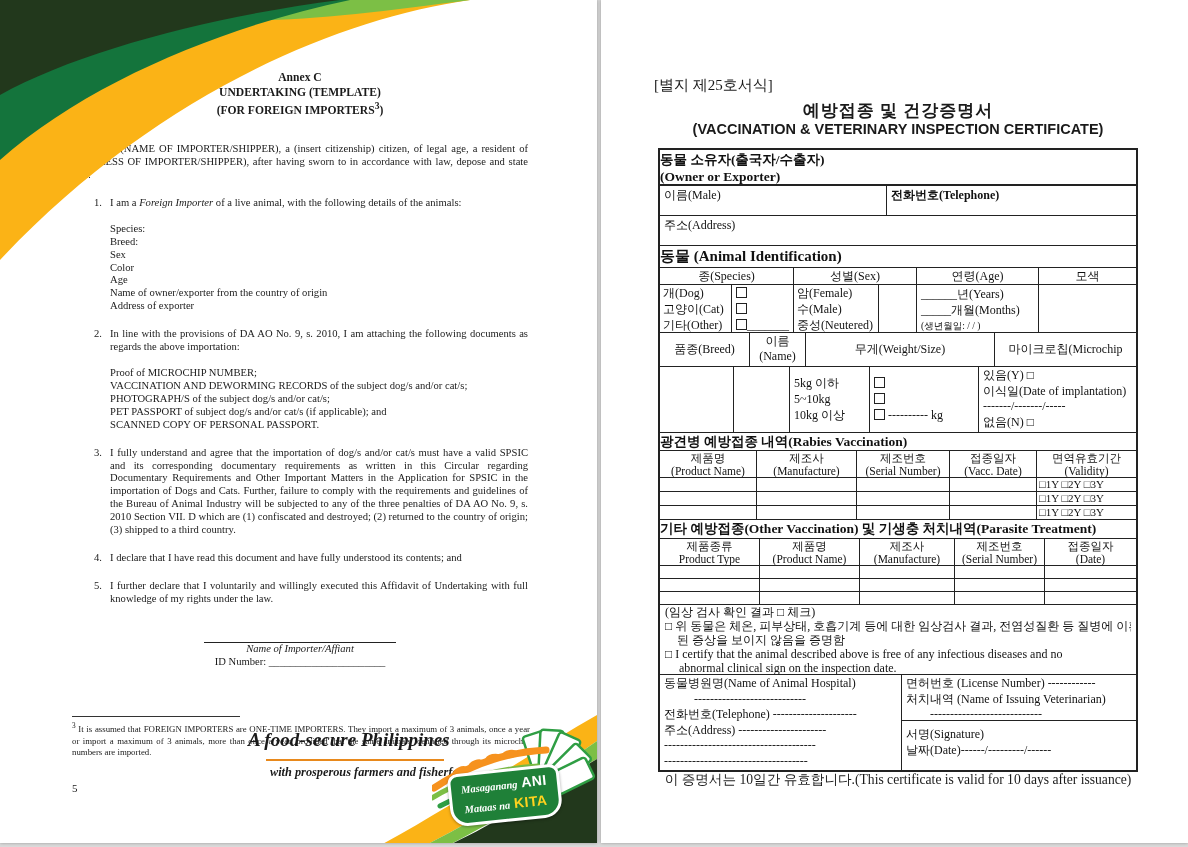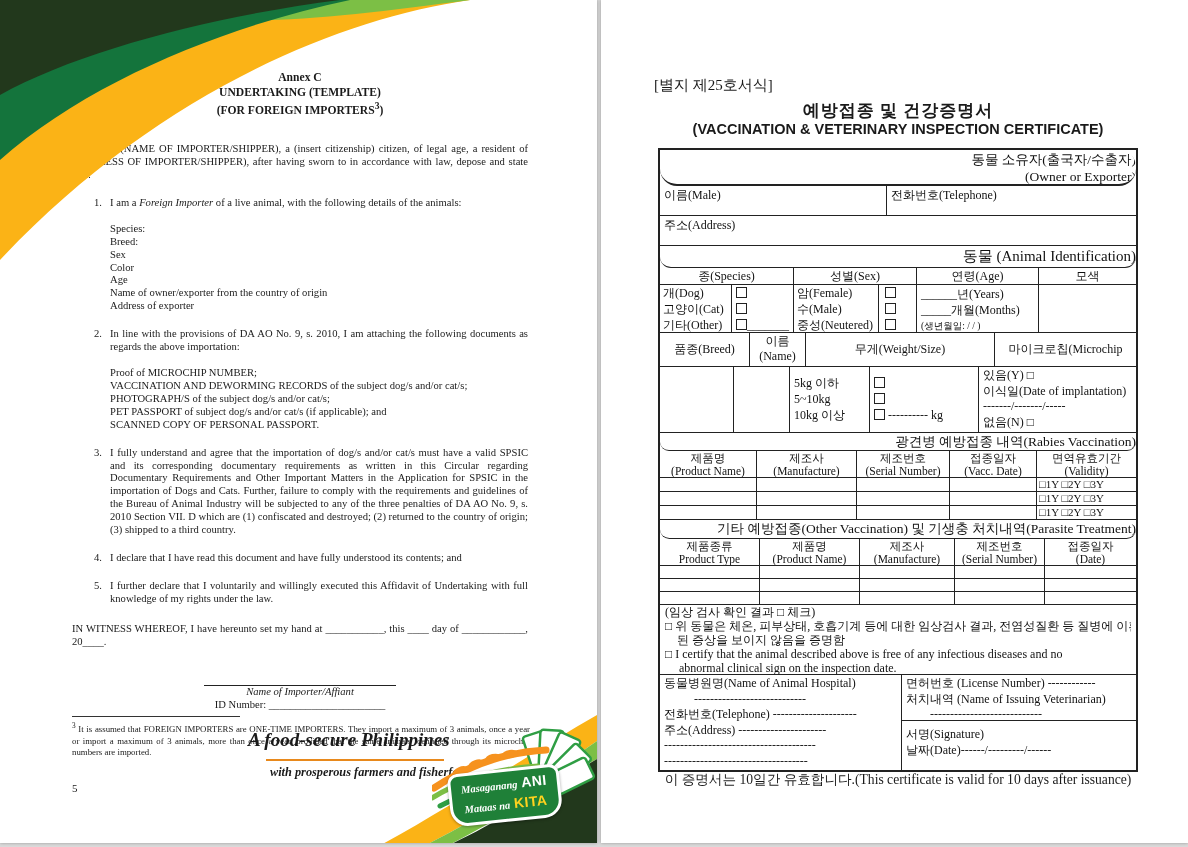--- a/index.html
+++ b/index.html
@@ -41,21 +41,21 @@
   
   .rp-ref{position:absolute;left:53px;top:76px;font-size:15px;text-align:center;}
   .rp-title-ko{position:absolute;left:57px;top:99px;width:480px;text-align:center;font-weight:bold;font-size:17px;letter-spacing:1px;}
   .rp-title-en{position:absolute;left:57px;top:121px;width:480px;text-align:center;font-weight:bold;font-size:14.5px;font-family:"Liberation Sans","DejaVu Sans",sans-serif;}
   .cert-table{position:absolute;left:57px;top:148px;width:480px;border:2px solid #222;font-size:12px;color:#111;box-sizing:border-box;}
   .trow{border-bottom:1px solid #222;box-sizing:border-box;overflow:hidden;}
   .trow:last-child{border-bottom:none;}
   .flexr{display:flex;}
   .tcell{border-right:1px solid #222;box-sizing:border-box;padding:1px 4px;overflow:hidden;}
   .tcell.last{border-right:none;}
-  .hdrc{text-align:right;font-weight:normal;border-radius:17px;}
+  .hdrc{text-align:left;font-weight:bold;}
   .cth{text-align:center;}
   .cb{display:inline-block;width:9px;height:9px;border:1px solid #222;vertical-align:-1px;background:#fff;}
   .subline{height:16px;line-height:16px;white-space:nowrap;}
   .small-note{font-size:9.5px;}
   .clin-line{height:14px;line-height:14px;white-space:nowrap;overflow:hidden;}
   .hosp-line{height:15.5px;line-height:15.5px;white-space:nowrap;overflow:hidden;}
   .rp-validnote{position:absolute;left:57px;top:771px;width:480px;text-align:center;font-size:13.6px;white-space:nowrap;}
 </style>
 </head>
 <body>
@@ -120,21 +120,20 @@
     <div class="lp-item">
       <span class="num">4.</span>
       <span class="itext">I declare that I have read this document and have fully understood its contents; and</span>
     </div>
 
     <div class="lp-item">
       <span class="num">5.</span>
       <span class="itext">I further declare that I voluntarily and willingly executed this Affidavit of Undertaking with full knowledge of my rights under the law.</span>
     </div>
 
-    <p class="lp-witness">IN WITNESS WHEREOF, I have hereunto set my hand at ___________, this ____ day of ____________, 20____.</p>
 
     <div class="lp-sig">
       <div class="sigline"></div>
       <div class="signame">Name of Importer/Affiant</div>
       <div>ID Number: ______________________</div>
     </div>
   </div>
 
   <div class="lp-footnote">
     <div class="fnrule"></div>
@@ -190,21 +189,21 @@
 
   <div class="cert-table">
 
     <div class="trow hdrc" style="height:36px;padding-top:1px;font-size:13.5px;border-bottom-width:2px;">
       <div>동물 소유자(출국자/수출자)</div>
       <div>(Owner or Exporter)</div>
     </div>
 
     <div class="trow flexr" style="height:30px;">
       <div class="tcell" style="width:227px;">이름(Male)</div>
-      <div class="tcell last" style="flex:1;">전화번호(Telephone)</div>
+      <div class="tcell last" style="flex:1;font-weight:bold;">전화번호(Telephone)</div>
     </div>
 
     <div class="trow" style="height:30px;padding:1px 4px;">주소(Address)</div>
 
     <div class="trow hdrc" style="height:22px;line-height:21px;font-size:15px;">동물 (Animal Identification)</div>
 
     <div class="trow flexr cth" style="height:17px;line-height:15px;">
       <div class="tcell" style="width:134px;text-align:center;">종(Species)</div>
       <div class="tcell" style="width:123px;">성별(Sex)</div>
       <div class="tcell" style="width:122px;">연령(Age)</div>
@@ -217,21 +216,21 @@
           <div class="subline">개(Dog)</div>
           <div class="subline">고양이(Cat)</div>
           <div class="subline">기타(Other)</div>
         </div>
         <div style="flex:1;padding:0 4px;">
           <div class="subline"><span class="cb"></span></div>
           <div class="subline"><span class="cb"></span></div>
           <div class="subline"><span class="cb"></span><span>_______</span></div>
         </div>
       </div>
-      <div class="tcell flexr" style="width:123px;padding:0;">
+      <div class="tcell flexr" style="width:123px;padding:0;flex-direction:column;">
         <div style="width:85px;border-right:1px solid #222;padding:0 3px;box-sizing:border-box;">
           <div class="subline">암(Female)</div>
           <div class="subline">수(Male)</div>
           <div class="subline">중성(Neutered)</div>
         </div>
         <div style="flex:1;padding:0 6px;">
           <div class="subline"><span class="cb"></span></div>
           <div class="subline"><span class="cb"></span></div>
           <div class="subline"><span class="cb"></span></div>
         </div>

